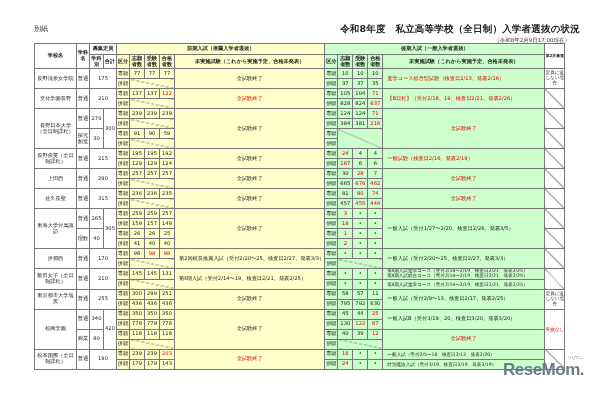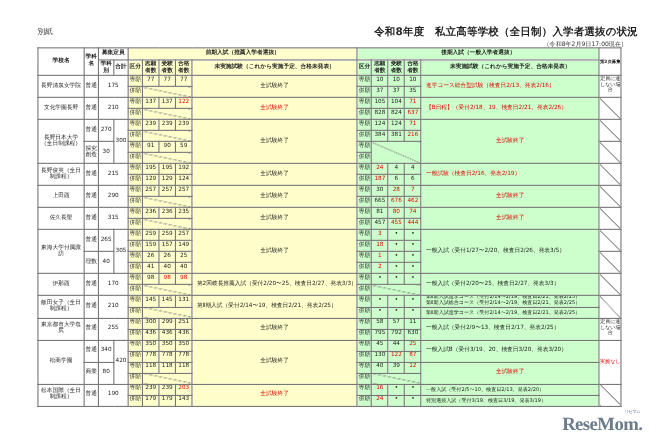--- a/index.html
+++ b/index.html
@@ -15,21 +15,21 @@
   .w{background:#fff;}
   .red{color:#e00000;}
   .bold{font-weight:bold;}
   .left{text-align:left !important;padding-left:4px !important;}
   .kb{font-weight:bold;}
   .diagw{background-color:#fff;background-image:linear-gradient(to top right, transparent calc(50% - 0.5px), #555 50%, transparent calc(50% + 0.5px));}
   .diagy{background-color:#ffffcc;background-image:linear-gradient(to top right, transparent calc(50% - 0.5px), #777 50%, transparent calc(50% + 0.5px));}
   .diagg{background-color:#ccffcc;background-image:linear-gradient(to top right, transparent calc(50% - 0.5px), #777 50%, transparent calc(50% + 0.5px));}
   .thick-top td{border-top:1.2px solid #444;}
   .wrap{white-space:normal !important;}
-  .logo{position:absolute;right:26px;bottom:4px;font-size:17px;font-weight:bold;color:#6b7b8a;font-family:Liberation Serif, serif;letter-spacing:-0.5px;}
+  .logo{position:absolute;right:26px;bottom:20px;font-size:17px;font-weight:bold;color:#6b7b8a;font-family:Liberation Sans, sans-serif;letter-spacing:-0.5px;}
   .logo small{position:absolute;right:2px;top:-5px;font-size:4px;color:#6b7b8a;font-weight:normal;}
 </style>
 </head>
 <body>
 
 <div class="label-betsu">別紙</div>
 <div class="doc-title">令和8年度　私立高等学校（全日制）入学者選抜の状況</div>
 <div class="asof">（令和8年2月9日17:00現在）</div>
 
 <table class="main">

